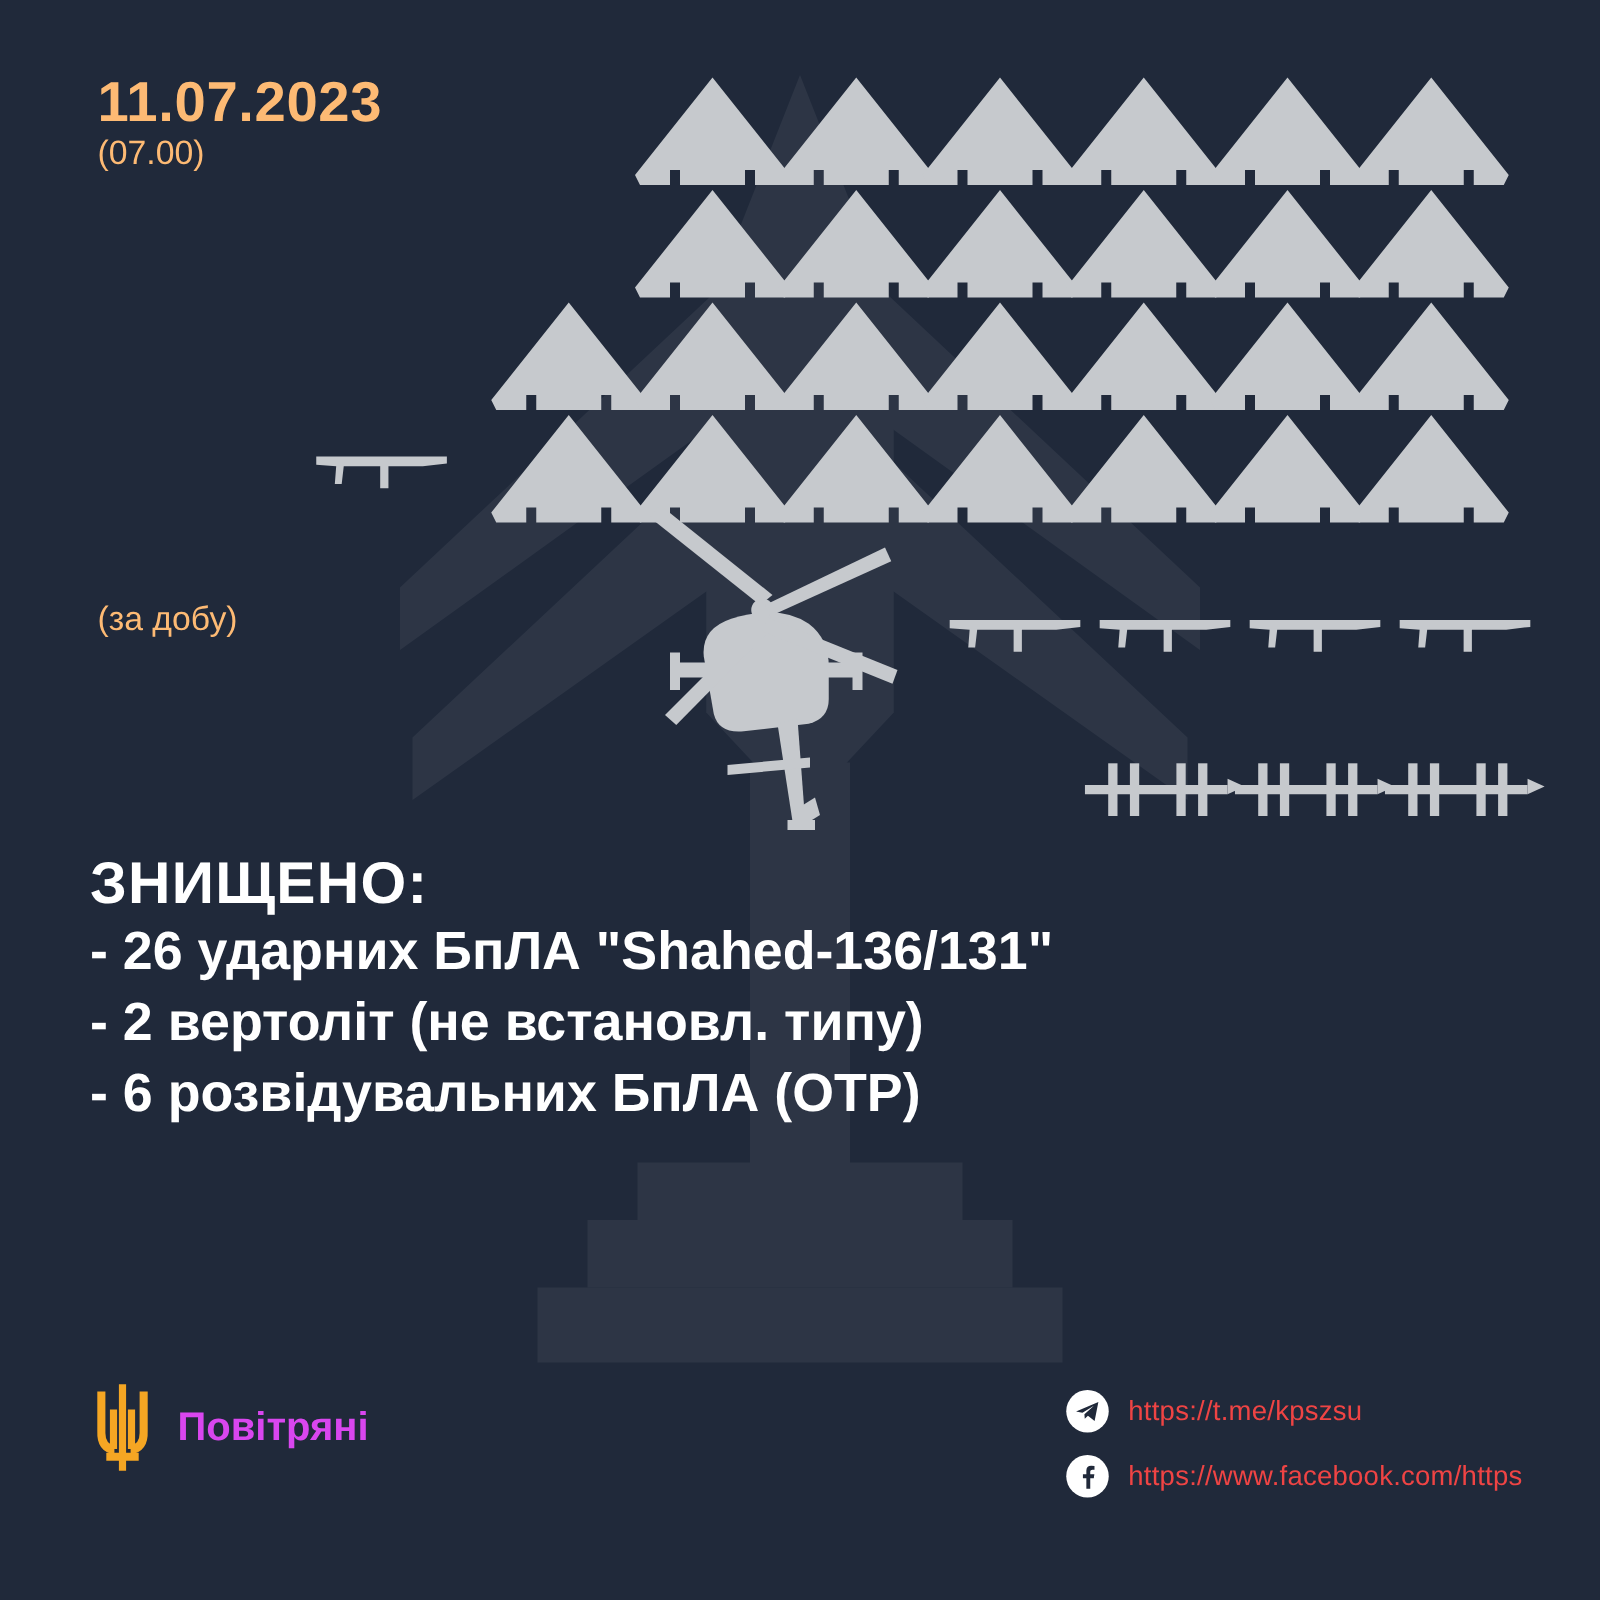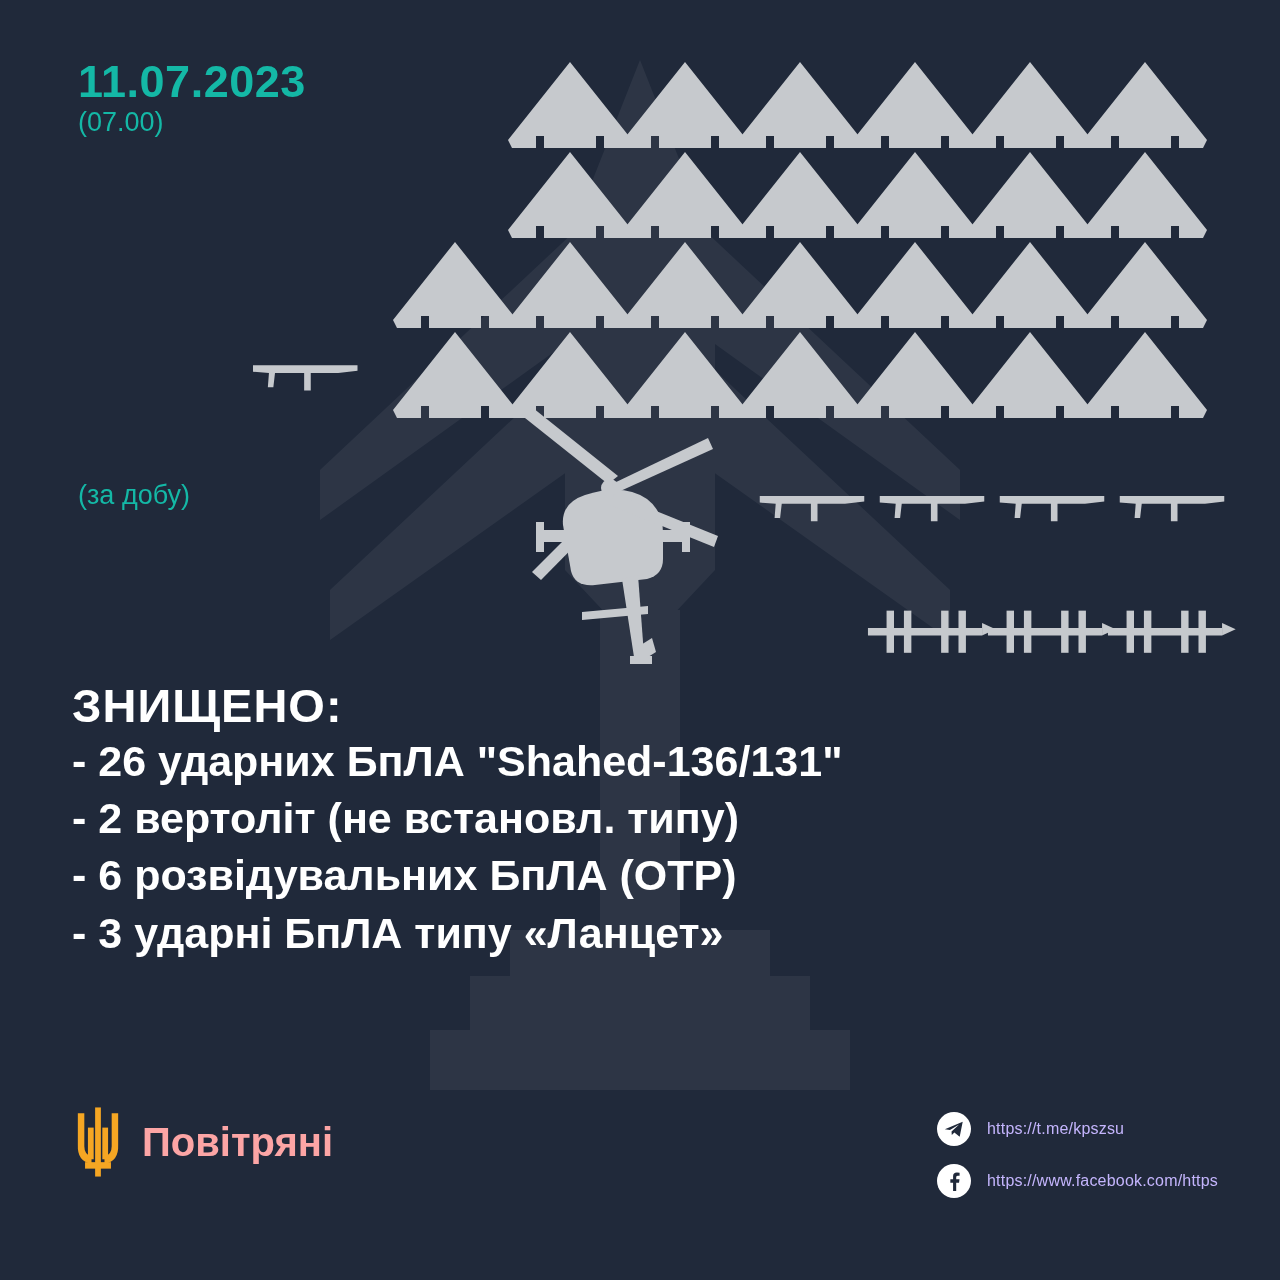--- a/index.html
+++ b/index.html
@@ -28,21 +28,21 @@
     transform: translate(-50%, -50%);
     width: 760px;
     height: 1180px;
     opacity: 0.055;
     pointer-events: none;
   }
   .watermark svg { width: 100%; height: 100%; display: block; }
 
   .date-block {
     position: absolute;
-    color: #14b8a6;
+    color: #fdba74;
   }
   .date-main {
     font-size: 45px;
     font-weight: bold;
     letter-spacing: 0.5px;
     line-height: 1.05;
   }
   .date-sub {
     font-size: 27px;
     font-weight: normal;
@@ -84,22 +84,22 @@
     display: flex;
     align-items: center;
   }
   .trident {
     width: 44px;
     height: 72px;
     margin-right: 22px;
     flex: none;
   }
   .brand-text {
-    color: #fca5a5;
-    font-size: 40px;
+    color: #d946ef;
+    font-size: 32px;
     font-weight: bold;
     line-height: 1.12;
   }
 
   .links {
     position: absolute;
     right: 62px;
     top: 1112px;
     color: #ffffff;
   }
@@ -114,22 +114,22 @@
     border-radius: 50%;
     background: #ffffff;
     margin-right: 16px;
     flex: none;
     display: flex;
     align-items: center;
     justify-content: center;
   }
   .link-icon svg { display: block; }
   .link-text {
-    font-size: 16px;
-    color: #c4b5fd;
+    font-size: 22px;
+    color: #ef4444;
     letter-spacing: 0.2px;
   }
 </style>
 </head>
 <body>
 
 <div id="poster">
 
   <div class="watermark">
     <svg viewBox="0 0 760 1180" xmlns="http://www.w3.org/2000/svg">
@@ -270,21 +270,20 @@
         <path d="M-38 42 l66 -6 l0 8 l-66 6 z"></path>
       </g>
     </g>
   </svg>
 
   <div class="textblock">
     <div class="head">ЗНИЩЕНО:</div>
     <div class="line">- 26 ударних БпЛА "Shahed-136/131"</div>
     <div class="line">- 2 вертоліт (не встановл. типу)</div>
     <div class="line">- 6 розвідувальних БпЛА (ОТР)</div>
-    <div class="line">- 3 ударні БпЛА типу «Ланцет»</div>
   </div>
 
   <div class="footer-brand">
     <svg class="trident" viewBox="0 0 60 100" xmlns="http://www.w3.org/2000/svg">
       <g fill="#f5a623">
         <path d="M26 2 h8 v96 h-8 z"></path>
         <path d="M2 10 h9 v46 q0 12 10 14 l0 10 q-20 -3 -19 -26 z"></path>
         <path d="M58 10 h-9 v46 q0 12 -10 14 l0 10 q20 -3 19 -26 z"></path>
         <path d="M16 30 h8 v44 h-8 z"></path>
         <path d="M36 30 h8 v44 h-8 z"></path>

